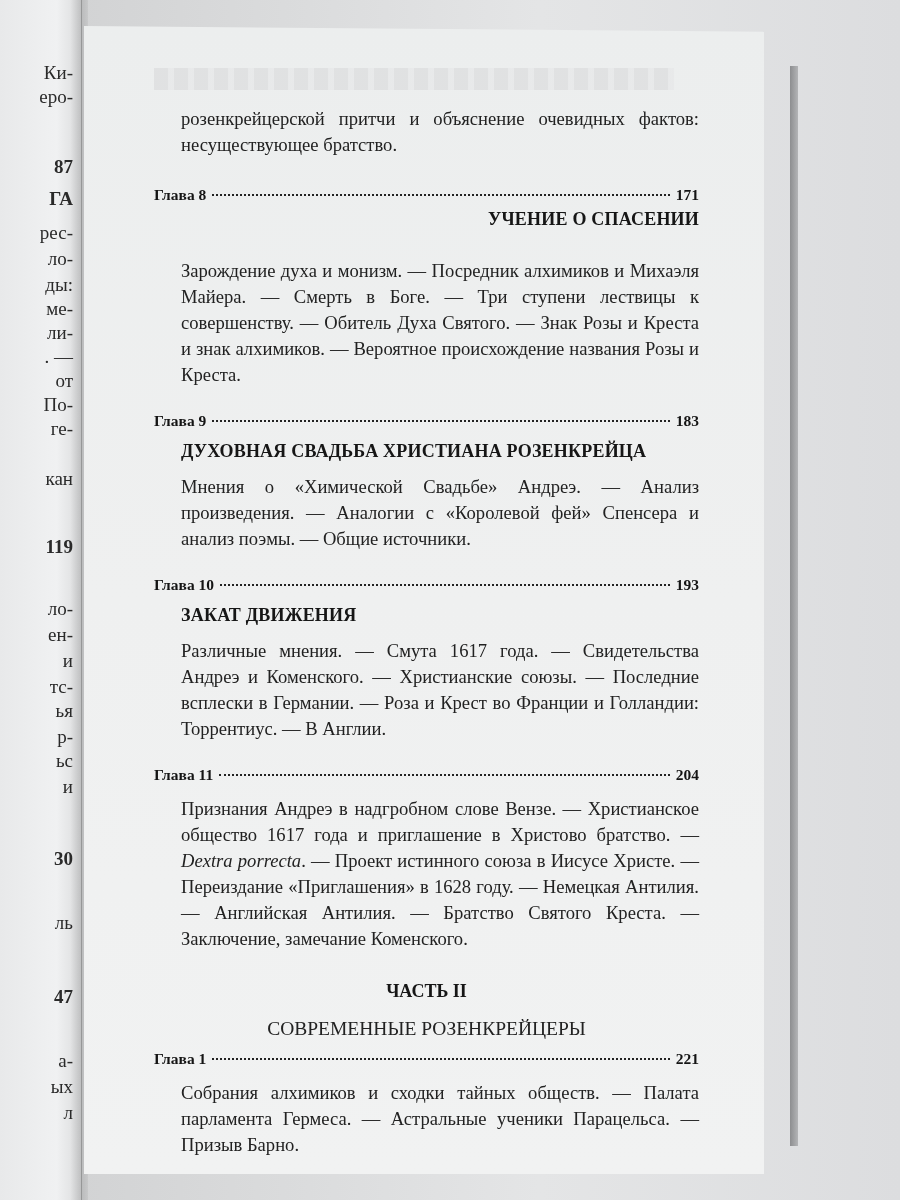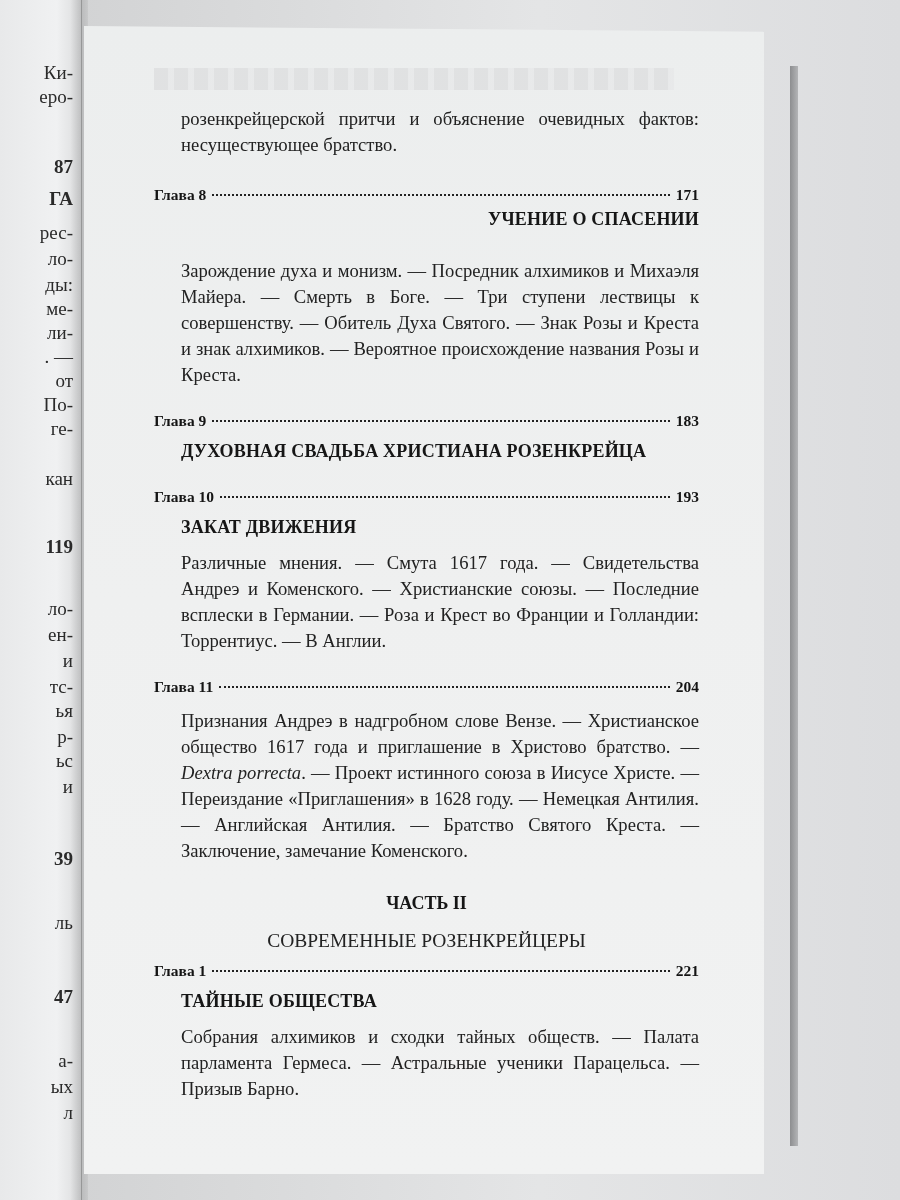--- a/index.html
+++ b/index.html
@@ -101,21 +101,21 @@
     <span class="left-line" style="top: 468px;">кан</span>
     <span class="left-line bold" style="top: 536px;">119</span>
     <span class="left-line" style="top: 598px;">ло-</span>
     <span class="left-line" style="top: 624px;">ен-</span>
     <span class="left-line" style="top: 650px;">и</span>
     <span class="left-line" style="top: 676px;">тс-</span>
     <span class="left-line" style="top: 700px;">ья</span>
     <span class="left-line" style="top: 726px;">р-</span>
     <span class="left-line" style="top: 750px;">ьс</span>
     <span class="left-line" style="top: 776px;">и</span>
-    <span class="left-line bold" style="top: 848px;">39</span>
+    <span class="left-line bold" style="top: 848px;">30</span>
     <span class="left-line" style="top: 912px;">ль</span>
     <span class="left-line bold" style="top: 986px;">47</span>
     <span class="left-line" style="top: 1050px;">а-</span>
     <span class="left-line" style="top: 1076px;">ых</span>
     <span class="left-line" style="top: 1102px;">л</span>
   </div>
 <div class="gutter-shadow"></div>
 
 <div class="page-stack"></div>
 
@@ -135,20 +135,21 @@
       <p class="desc" style="margin-top:26px;">Зарождение духа и монизм. — Посредник алхимиков и Михаэля Майера. — Смерть в Боге. — Три ступени лествицы к совершенству. — Обитель Духа Святого. — Знак Розы и Креста и знак алхимиков. — Вероятное происхождение названия Розы и Креста.</p>
     </div>
 
     <div style="margin-top:22px;">
       <div class="chapter-row">
         <span class="label">Глава 9</span>
         <span class="dots"></span>
         <span class="page-num">183</span>
       </div>
       <div class="chapter-title" style="margin-top:6px;">ДУХОВНАЯ СВАДЬБА ХРИСТИАНА РОЗЕНКРЕЙЦА</div>
+      <p class="desc" style="margin-top:10px;">Мнения о «Химической Свадьбе» Андреэ. — Анализ произведения. — Аналогии с «Королевой фей» Спенсера и анализ поэмы. — Общие источники.</p>
     </div>
 
     <div style="margin-top:22px;">
       <div class="chapter-row">
         <span class="label">Глава 10</span>
         <span class="dots"></span>
         <span class="page-num">193</span>
       </div>
       <div class="chapter-title" style="margin-top:6px;">ЗАКАТ ДВИЖЕНИЯ</div>
       <p class="desc" style="margin-top:10px;font-family:Liberation Serif, serif;">Различные мнения. — Смута 1617 года. — Свидетельства Андреэ и Коменского. — Христианские союзы. — Последние всплески в Германии. — Роза и Крест во Франции и Голландии: Торрентиус. — В Англии.</p>
@@ -167,17 +168,16 @@
       <div class="part-title">ЧАСТЬ II</div>
       <div class="part-subtitle" style="margin-top:12px;">СОВРЕМЕННЫЕ РОЗЕНКРЕЙЦЕРЫ</div>
     </div>
 
     <div style="margin-top:6px;">
       <div class="chapter-row">
         <span class="label">Глава 1</span>
         <span class="dots"></span>
         <span class="page-num">221</span>
       </div>
-      <div class="chapter-title" style="margin-top:6px;">ТАЙНЫЕ ОБЩЕСТВА</div>
       <p class="desc" style="margin-top:10px;">Собрания алхимиков и сходки тайных обществ. — Палата парламента Гермеса. — Астральные ученики Парацельса. — Призыв Барно.</p>
     </div>
   </div>
 </div>
 
 </body></html>

